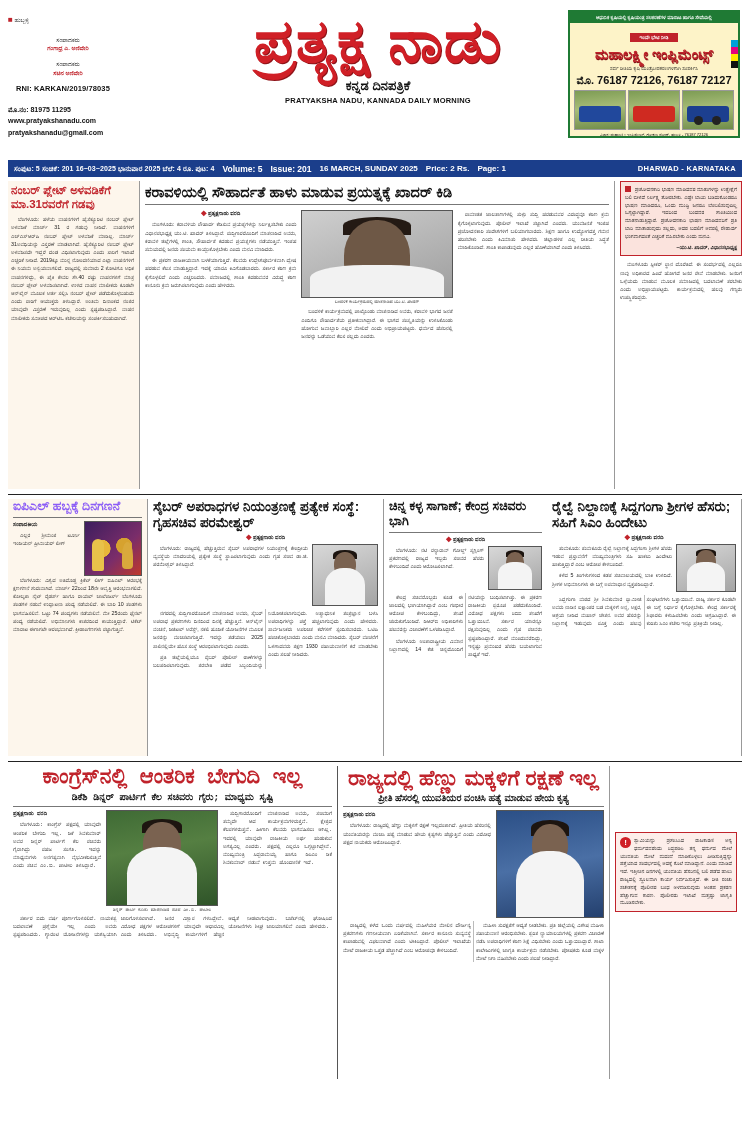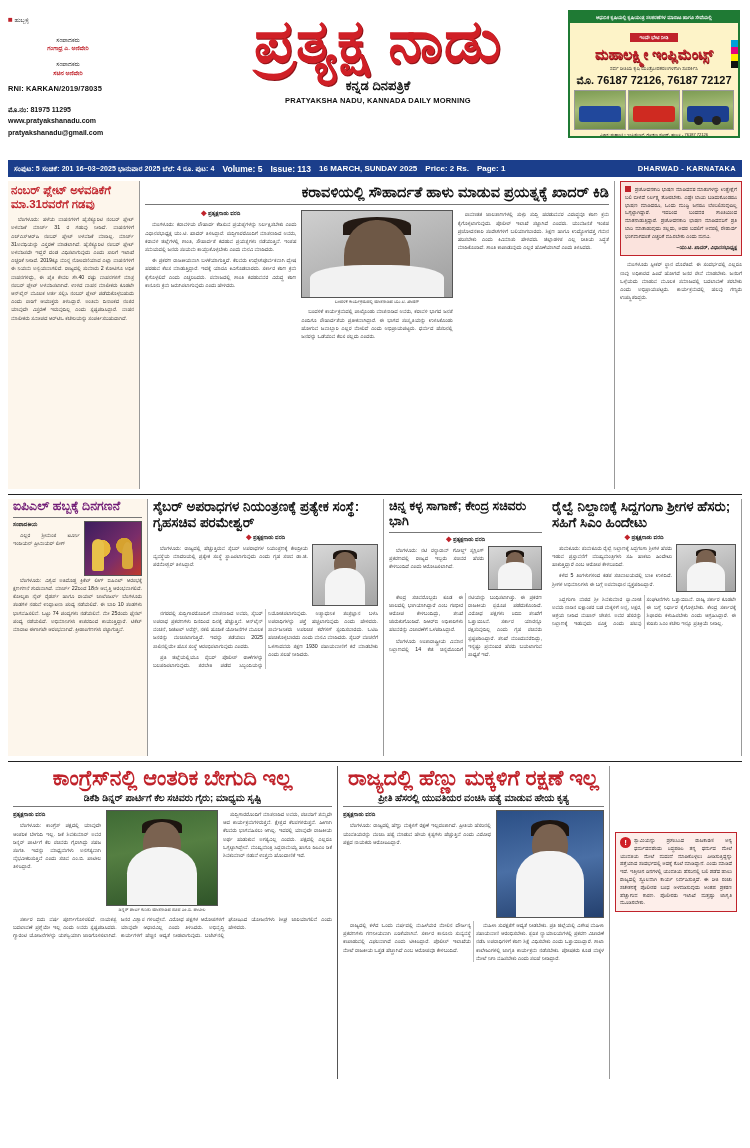--- a/index.html
+++ b/index.html
@@ -13,21 +13,21 @@
   .page { width: 750px; height: 1148px; position: relative; padding: 6px 8px; }
 
   
   .masthead { display: flex; align-items: flex-start; height: 152px; position: relative; }
   .mast-left { width: 180px; padding-top: 8px; font-size: 6.5px; line-height: 1.45; }
   .bullet-line { color: #111; font-size: 6px; margin-bottom: 10px; }
   .bullet-line .dot { color: #c0232b; font-size: 8px; }
   .credit { text-align: center; margin-bottom: 7px; width: 120px; }
   .credit .role { color: #111; font-size: 6px; }
   .credit .who { color: #c0232b; font-size: 6px; font-weight: bold; }
-  .rni { font-size: 7.5px; font-weight: bold; margin: 6px 0 9px 0; letter-spacing: .1px; }
+  .rni { font-size: 7.5px; font-weight: bold; margin: 6px 0 9px 8px; letter-spacing: .1px; }
   .contact { font-size: 7px; line-height: 1.6; font-weight: bold; }
   .contact .ph { font-weight: bold; }
 
   .mast-center { flex: 1; text-align: center; padding-top: 6px; position: relative; }
   .logo {
     font-family: "Liberation Sans", sans-serif;
     font-weight: bold;
     font-size: 60px;
     color: #d01f26;
     letter-spacing: 1px;
@@ -80,21 +80,21 @@
   .topblock { display: flex; margin-top: 4px; height: 308px; }
   .col-left {
     width: 132px; background: #fdf6ec; border-right: 1px solid #999; padding: 3px 5px 0 3px;
   }
   .col-left h2 { font-size: 11.5px; color: #c0232b; font-weight: bold; line-height: 1.18; margin-bottom: 4px; }
   .lead-main { flex: 1; padding: 0 5px; }
   .headline-main {
     font-size: 30px; color: #d01f26; font-weight: bold; text-align: center; line-height: 1.1;
     text-shadow: .7px .7px 0 #8e1318;
   }
-  .subhead-main { font-size: 14.5px; font-weight: bold; text-align: right; color: #111; margin-top: 3px; line-height: 1.2; }
+  .subhead-main { font-size: 14.5px; font-weight: bold; text-align: left; color: #111; margin-top: 3px; line-height: 1.2; }
   .lead-cols { display: flex; gap: 5px; margin-top: 5px; }
   .lead-col { flex: 1; }
   .photo {
     background: #b9b9b9; border: 1px solid #555; position: relative; overflow: hidden;
   }
   .photo .bg { position: absolute; inset: 0; background: linear-gradient(160deg,#cfcfcf,#9e9e9e); }
   .head-shape { width: 44%; padding-top: 50%; background: #6e5846; border-radius: 48% 48% 42% 42%; position: absolute; left: 28%; top: 10%; }
   .hair { position: absolute; left: 27%; top: 7%; width: 46%; height: 20%; background: #241a14; border-radius: 50% 50% 0 0; }
   .shirt { position: absolute; left: 5%; bottom: 0; width: 90%; height: 38%; background: #f2f2f2; border-radius: 40% 40% 0 0; }
   .photo-cap { font-size: 4.6px; text-align: center; margin-top: 1px; color: #333; }
@@ -108,38 +108,38 @@
   .quote-box .qmark { display: inline-block; width: 6px; height: 6px; background: #c0232b; margin-right: 2px; vertical-align: -1px; }
   .quote-attrib { text-align: right; font-weight: bold; font-size: 5.2px; margin-top: 3px; }
 
   
   .midblock { display: flex; margin-top: 5px; height: 262px; border-top: 1.4px solid #222; padding-top: 4px; }
   .mid-c { padding: 0 5px; }
   .mid-c.c1 { width: 140px; background: #fdf6ec; border-right: 1px solid #999; }
   .mid-c.c2 { width: 236px; border-right: 1px solid #999; }
   .mid-c.c3 { width: 195px; border-right: 1px solid #999; }
   .mid-c.c4 { flex: 1; }
-  .h-red { color: #701a75; font-weight: bold; line-height: 1.18; }
+  .h-red { color: #8b5cf6; font-weight: bold; line-height: 1.18; }
   .h-dark { color: #111; font-weight: bold; line-height: 1.18; }
   .h-s1 { font-size: 12.5px; }
   .h-s2 { font-size: 13.5px; }
   .two-col { column-count: 2; column-gap: 5px; column-rule: .5px solid #bbb; }
   .three-col { column-count: 3; column-gap: 4px; }
   .fest-img { height: 55px; border: 1px solid #555; background:
       radial-gradient(circle at 30% 50%, #e8b63a 0 18%, transparent 19%),
       radial-gradient(circle at 70% 45%, #d6a22f 0 16%, transparent 17%),
       linear-gradient(135deg,#3d1d5e,#7a2d6a 60%,#c0392b); position: relative; overflow: hidden; }
   .fest-img .trophy { position: absolute; left: 12%; bottom: 8%; width: 22%; height: 60%; background: #e9c24a; border-radius: 6px 6px 2px 2px; }
   .fest-img .trophy2 { position: absolute; right: 14%; bottom: 10%; width: 20%; height: 52%; background: #d9a93c; border-radius: 50% 50% 4px 4px; }
   .mini-photo { height: 62px; border: 1px solid #555; position: relative; overflow: hidden; background: linear-gradient(160deg,#d8d8d8,#a5a5a5); }
 
   
   .botblock { display: flex; margin-top: 5px; height: 318px; border-top: 1.4px solid #222; padding-top: 4px; }
   .bot-c { padding: 0 5px; }
-  .bot-c.b1 { width: 330px; border-right: 1.2px solid #555; }
+  .bot-c.b1 { width: 330px; border-right: 1.2px solid #555; font-family: Liberation Mono, monospace; }
   .bot-c.b2 { flex: 1; border-right: 1px solid #999; }
   .bot-c.b3 { width: 132px; }
   .headline-bot { font-size: 21px; color: #c0232b; font-weight: bold; text-align: center; line-height: 1.12; }
   .subhead-bot { font-size: 9.5px; font-weight: bold; text-align: center; color: #111; margin-top: 2px; line-height: 1.2; }
   .green-photo { height: 96px; border: 1px solid #555; position: relative; overflow: hidden;
                  background: linear-gradient(170deg,#3f6b35 0%,#557f42 40%,#2f5429 100%); }
   .blue-photo { height: 108px; border: 1px solid #555; position: relative; overflow: hidden;
                 background: linear-gradient(170deg,#2b4f86 0%,#4a6fa5 50%,#24406e 100%); }
   .pboxed { position: absolute; left: 18%; bottom: 0; width: 64%; height: 62%; background: #f4f4f4; border-radius: 45% 45% 0 0; }
   .pface { position: absolute; left: 33%; top: 12%; width: 34%; padding-top: 40%; background: #7a6250; border-radius: 48% 48% 45% 45%; }
@@ -209,21 +209,21 @@
           <i style="background:#e6007e"></i>
         <i style="background:#ffe800"></i>
           <i style="background:#111"></i>
       </div>
     </div>
   </div>
 
   <div class="infobar">
     <span class="kn">ಸಂಪುಟ: 5   ಸಂಚಿಕೆ: 201   16−03−2025 ಭಾನುವಾರ 2025   ಬೆಲೆ: 4 ರೂ.   ಪುಟ: 4</span>
     <span class="en">Volume: 5</span>
-    <span class="en">Issue: 113</span>
+    <span class="en">Issue: 201</span>
     <span class="en2">16 MARCH, SUNDAY 2025</span>
     <span class="en2">Price: 2 Rs.</span>
     <span class="en2">Page: 1</span>
     <span class="place">DHARWAD - KARNATAKA</span>
   </div>
 
   <div class="topblock">
 
     <div class="col-left">
       <h2>ನಂಬರ್ ಪ್ಲೇಟ್ ಅಳವಡಿಕೆಗೆ ಮಾ.31ರವರೆಗೆ ಗಡವು</h2>

